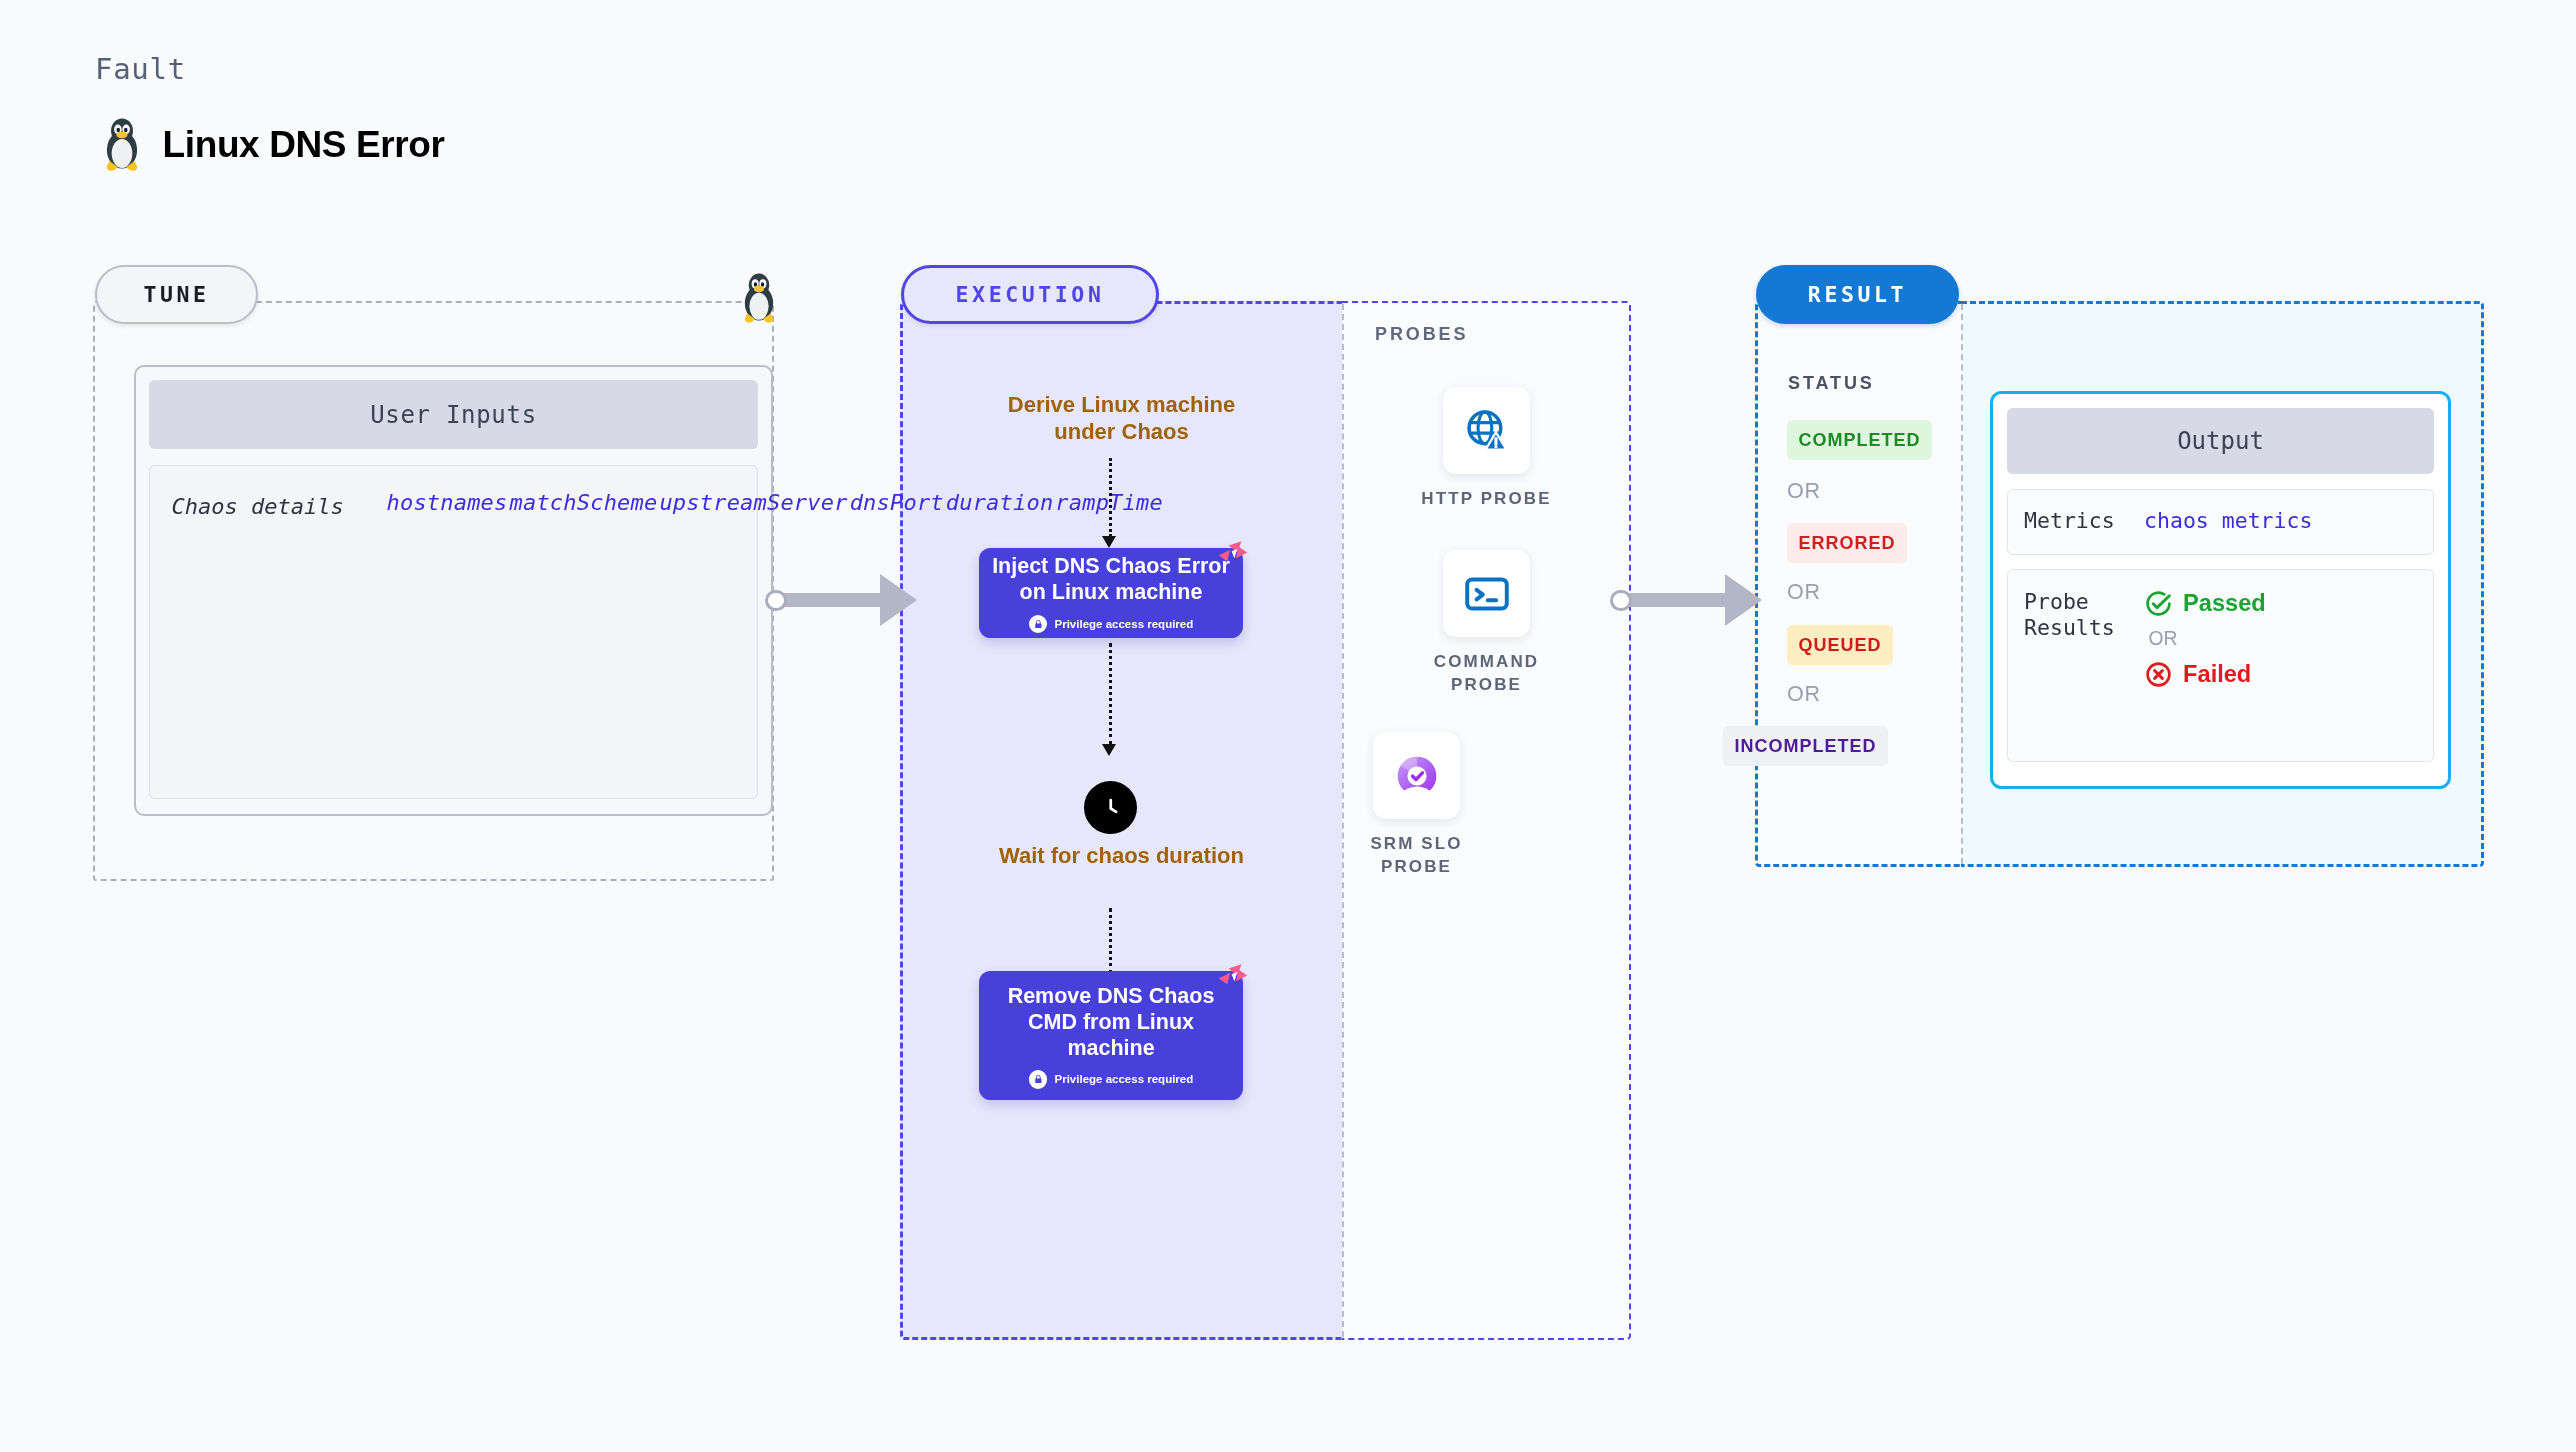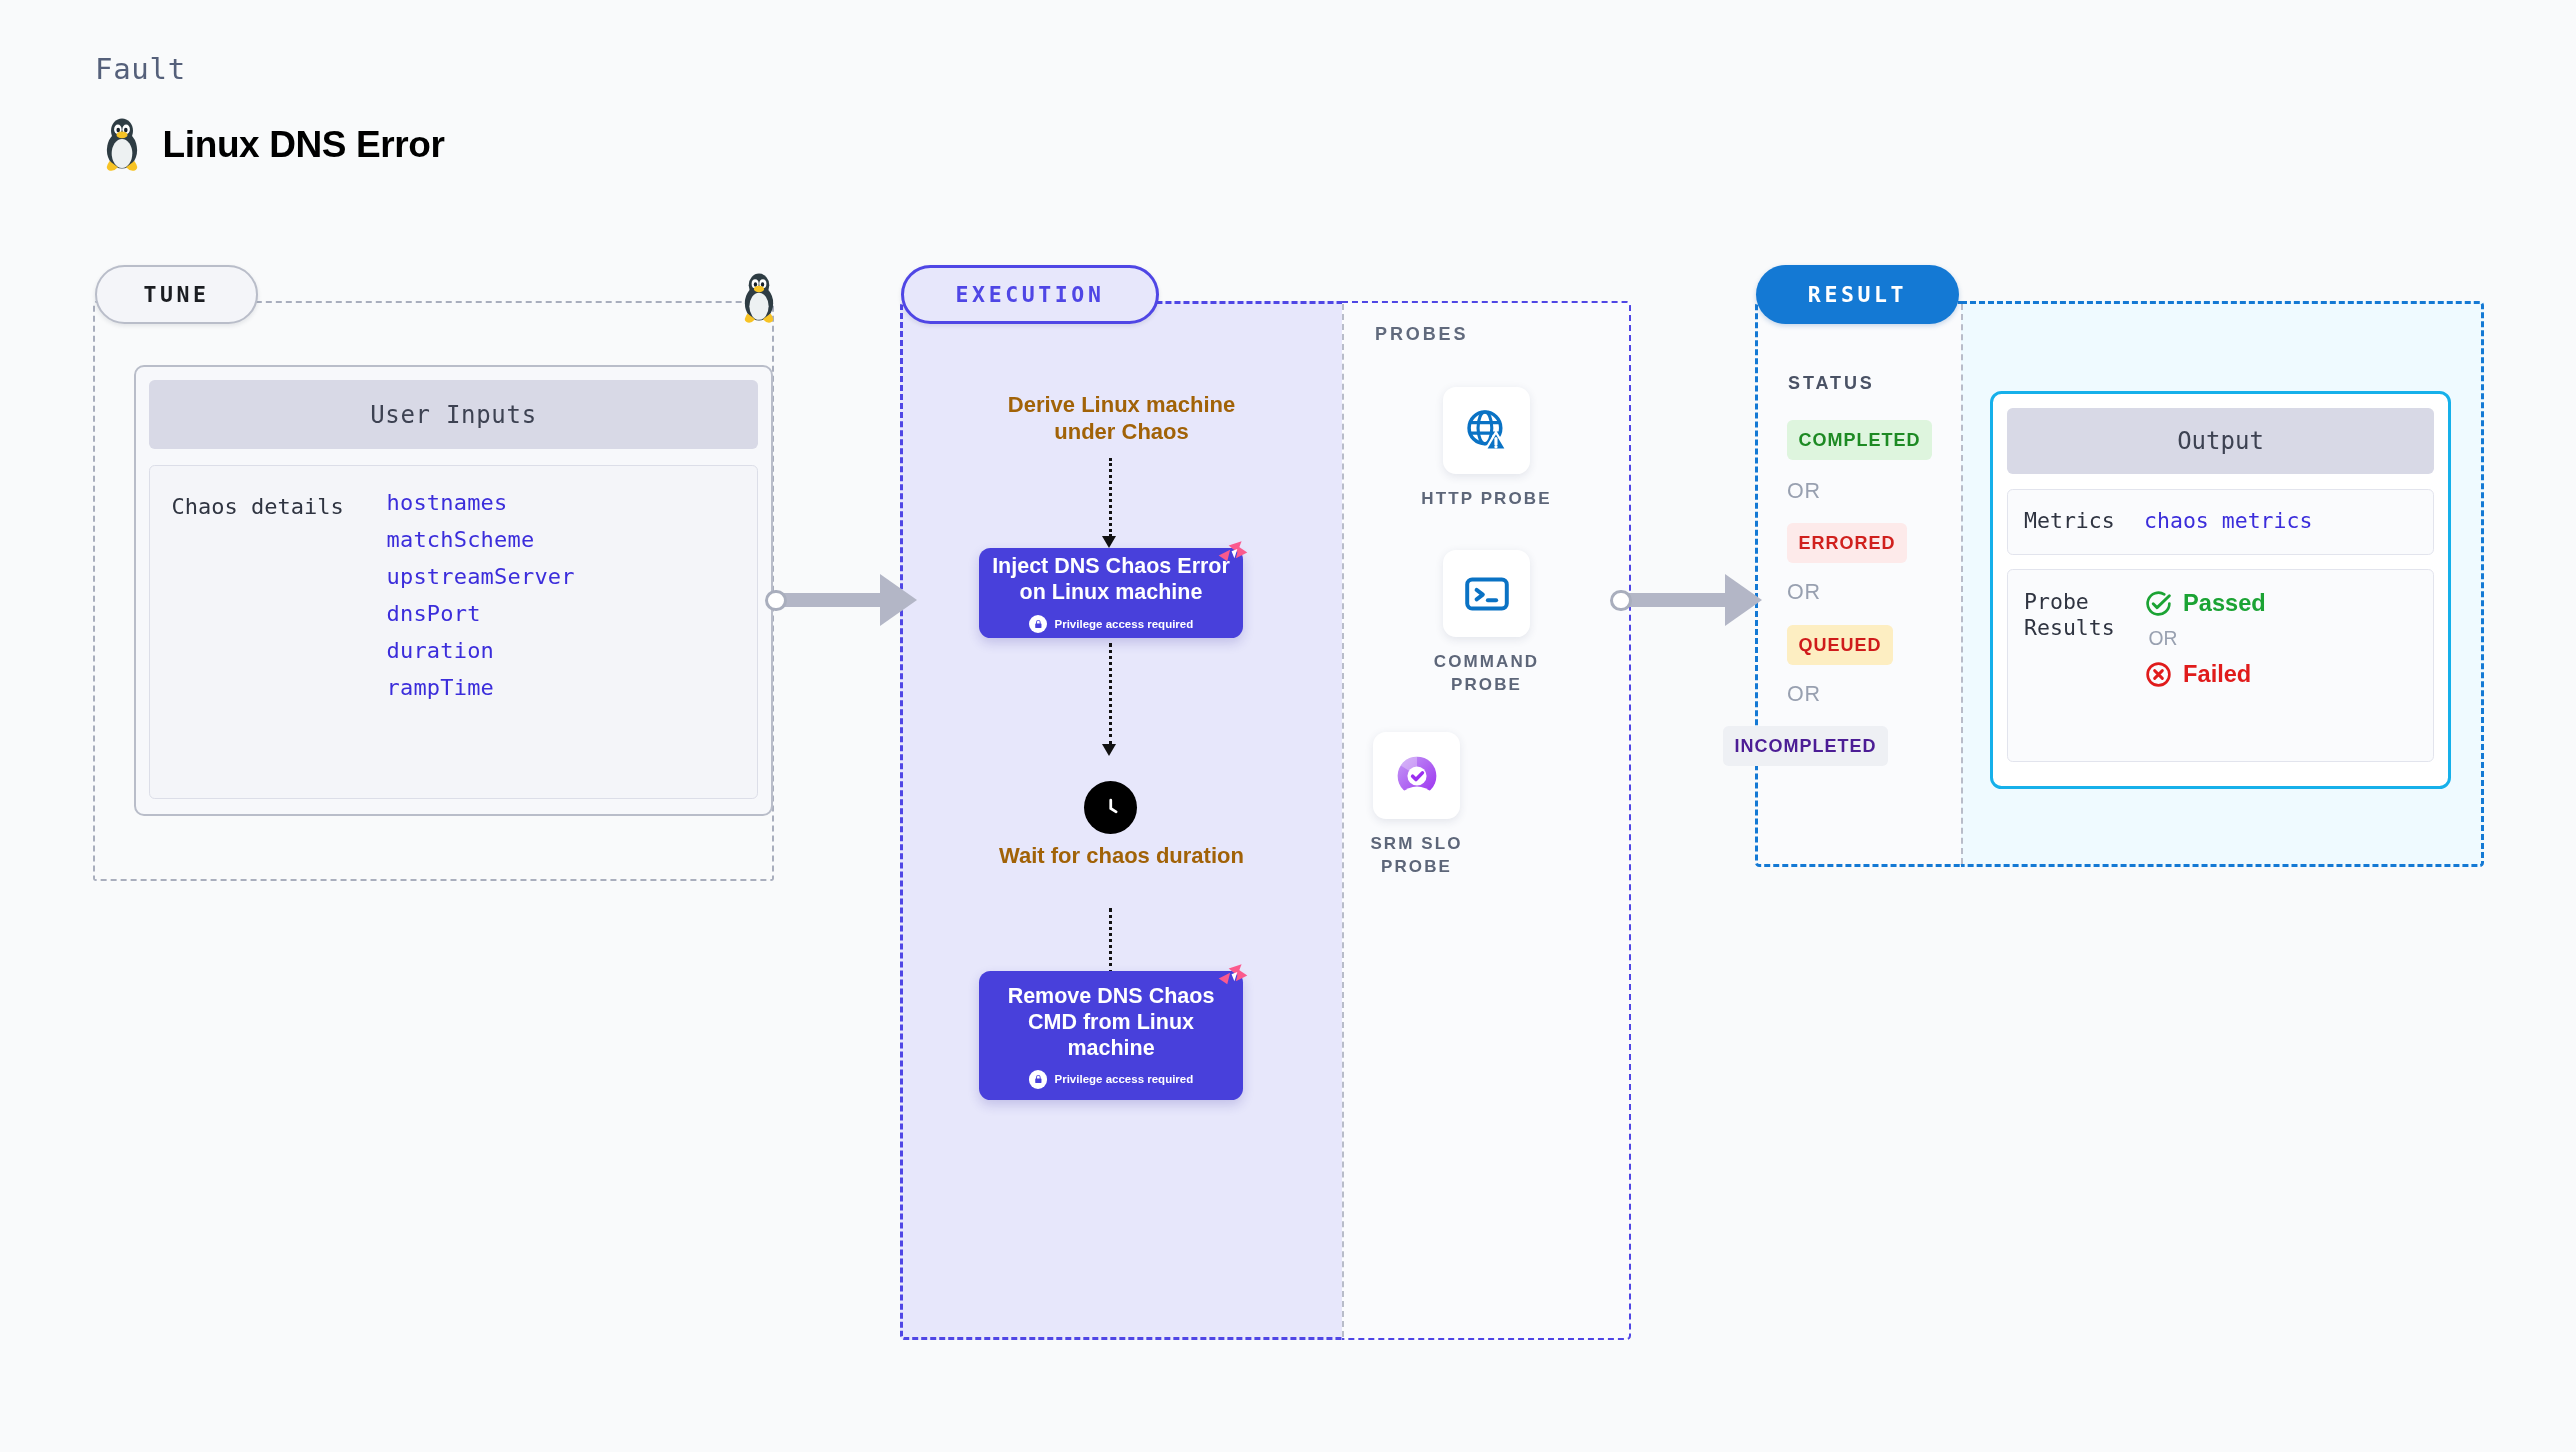--- a/index.html
+++ b/index.html
@@ -99,27 +99,27 @@
   }
   .inputs-head {
     height: 69px; background: #d8d9e6; border-radius: 5.7px;
     display: flex; align-items: center; justify-content: center;
     font-family: "DejaVu Sans Mono", monospace; font-size: 24px;
     color: #3d4252; font-weight: normal; letter-spacing: 0.7px;
   }
   .inputs-body {
     margin-top: 15.8px; height: 334px;
     background: #f4f5f9; border: 1.4px solid #dcdee8; border-radius: 5.7px;
-    display: flex; padding: 24px 21.5px;
+    display: flex; padding: 24px 21.5px; font-style: italic;
   }
   .inputs-label {
     font-family: "DejaVu Sans Mono", monospace; font-size: 22px;
     color: #2f3441; width: 215px; flex: none; padding-top: 4.3px;
   }
-  .inputs-list { display: flex; flex-direction: column; gap: 12px; }
+  .inputs-list { display: flex; flex-direction: row; gap: 2px; text-align: right; }
   .input-item {
     font-family: "DejaVu Sans Mono", monospace; font-size: 22px;
     color: #3b2ddb; letter-spacing: 0.2px;
   }
 
   
   .flow-text {
     position: absolute; text-align: center; font-weight: bold;
     color: #a16207; font-size: 22px; line-height: 1.22; width: 287px;
   }

